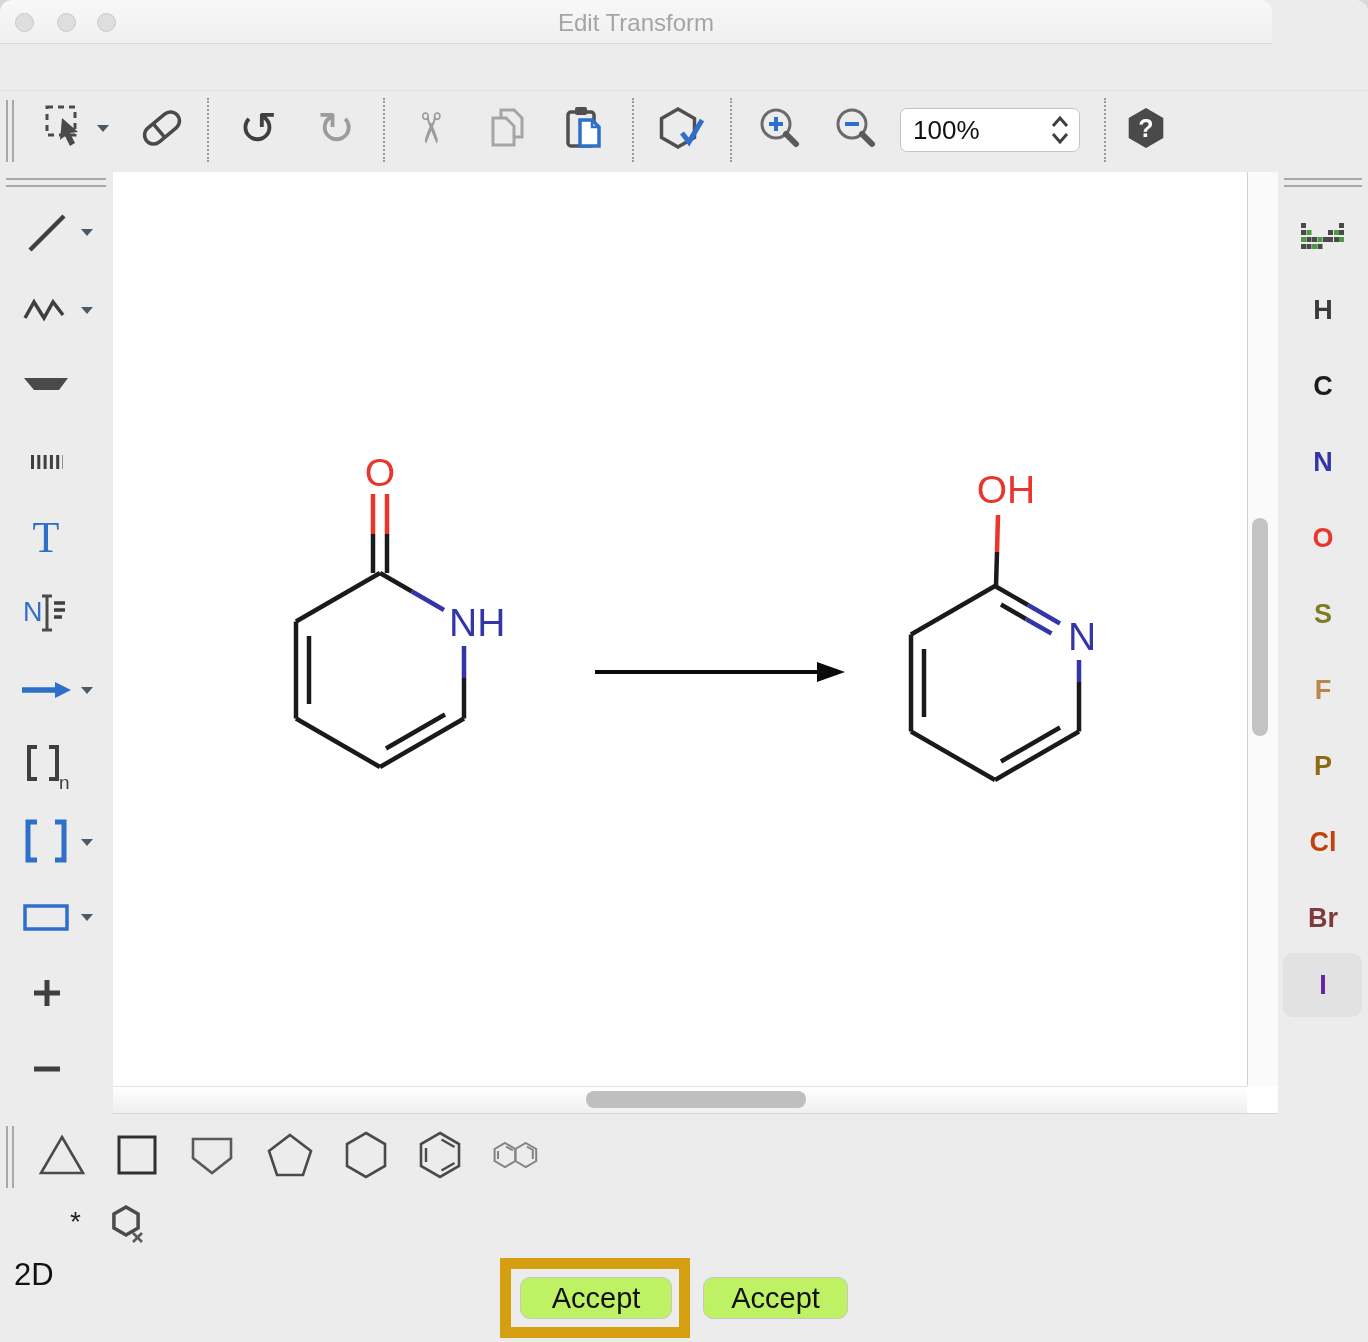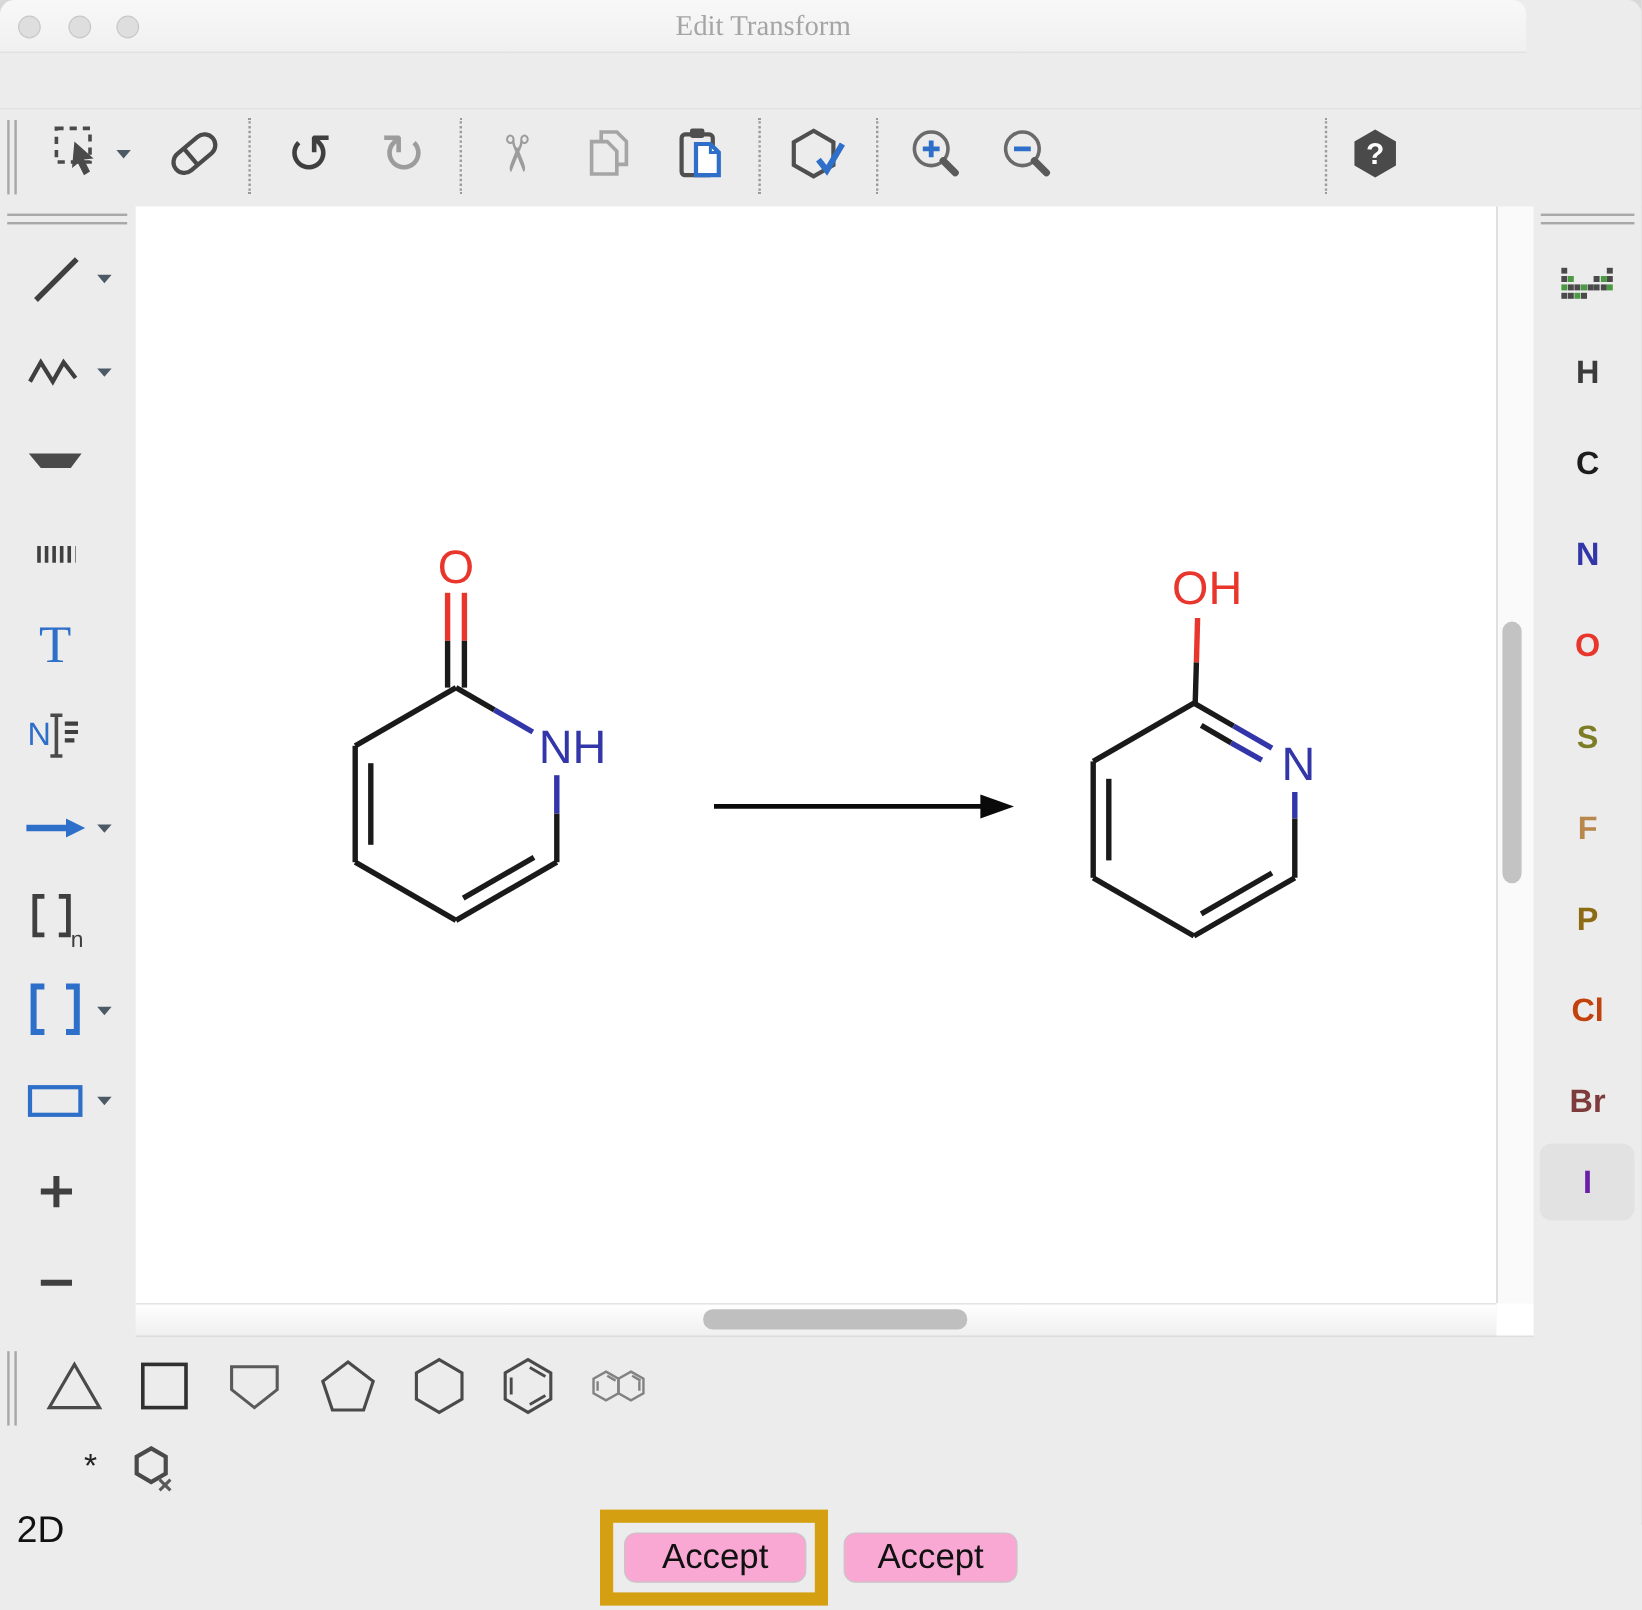--- a/index.html
+++ b/index.html
@@ -5,21 +5,21 @@
   html,body{margin:0;padding:0;background:#d8d8d8;}
   *{box-sizing:border-box;}
   .window{
     position:relative;width:1368px;height:1342px;background:#ececec;
     font-family:"Liberation Sans",sans-serif;overflow:hidden;
     border-radius:12px 12px 0 0;
   }
   
   .titlebar{position:absolute;left:0;top:0;width:1272px;height:44px;
     background:linear-gradient(#f8f8f8,#f0f0f0);border-bottom:1px solid #d9d9d9;
-    border-radius:12px 12px 0 0;font-family:Liberation Serif, serif;}
+    border-radius:12px 12px 0 0;}
   .traffic{position:absolute;top:13px;width:19px;height:19px;border-radius:50%;
     background:#dedede;border:1px solid #c9c9c9;}
   .t1{left:15px;} .t2{left:57px;} .t3{left:97px;}
   .win-title{position:absolute;left:0;right:0;top:9px;text-align:center;
     font-size:24px;color:#a5a5a5;}
   
   .menubar{position:absolute;left:0;top:45px;width:1368px;height:45px;background:#fcfcfc;
     display:flex;align-items:center;gap:37px;padding-left:20px;font-size:25px;color:#111;}
   .menu-item{cursor:default;white-space:nowrap;}
   
@@ -51,21 +51,21 @@
   .rcell{position:absolute;left:1295px;width:56px;height:56px;display:flex;align-items:center;justify-content:center;}
   .el-sym{font-size:27px;font-weight:bold;}
   .sel-bg{position:absolute;left:1283px;top:953px;width:79px;height:64px;background:#e2e2e2;border-radius:10px;}
   
   .tpl{position:absolute;top:1127px;width:56px;height:56px;display:flex;align-items:center;justify-content:center;}
   
   .dim-label{position:absolute;left:14px;top:1257px;font-size:31px;color:#111;}
   .wild{position:absolute;left:70px;top:1206px;font-size:28px;color:#222;}
   
   .gold-box{position:absolute;left:500px;top:1258px;width:190px;height:80px;border:11px solid #d4a011;}
-  .btn{position:absolute;top:1277px;height:42px;background:#f9a8d4;border:1.5px solid #c6c6c6;
+  .btn{position:absolute;top:1277px;height:42px;background:#bef264;border:1.5px solid #c6c6c6;
     border-radius:10px;font-size:29px;color:#111;display:flex;align-items:center;justify-content:center;
     font-family:"Liberation Sans",sans-serif;}
   .accept{left:520px;width:152px;}
   .cancel{left:703px;width:145px;}
   svg{display:block;}
   text{font-family:"Liberation Sans",sans-serif;}
 </style>
 </head>
 <body>
 
@@ -150,20 +150,27 @@
     </svg>
   </div>
   <div class="tb-item" style="left:832px;">
     <svg width="48" height="48">
       <circle cx="20" cy="20" r="14" fill="none" stroke="#6a6a6a" stroke-width="3"></circle>
       <line x1="30" y1="30" x2="40" y2="40" stroke="#5a5a5a" stroke-width="6" stroke-linecap="round"></line>
       <line x1="13" y1="20" x2="27" y2="20" stroke="#2e6fc9" stroke-width="4"></line>
     </svg>
   </div>
 
+  <div class="combo">
+    <span>100%</span>
+    <svg class="stepper" width="22" height="32">
+      <polyline points="4,12 11,4 18,12" fill="none" stroke="#3f3f3f" stroke-width="3"></polyline>
+      <polyline points="4,20 11,28 18,20" fill="none" stroke="#3f3f3f" stroke-width="3"></polyline>
+    </svg>
+  </div>
 
   <div class="tb-sep" style="left:1104px;"></div>
 
   <div class="tb-item" style="left:1122px;">
     <svg width="44" height="44">
       <polygon points="22,2 39.3,12 39.3,32 22,42 4.7,32 4.7,12" fill="#4a4a4a"></polygon>
       <text x="22" y="31" text-anchor="middle" font-size="25" font-weight="bold" fill="#fff">?</text>
     </svg>
   </div>
 

